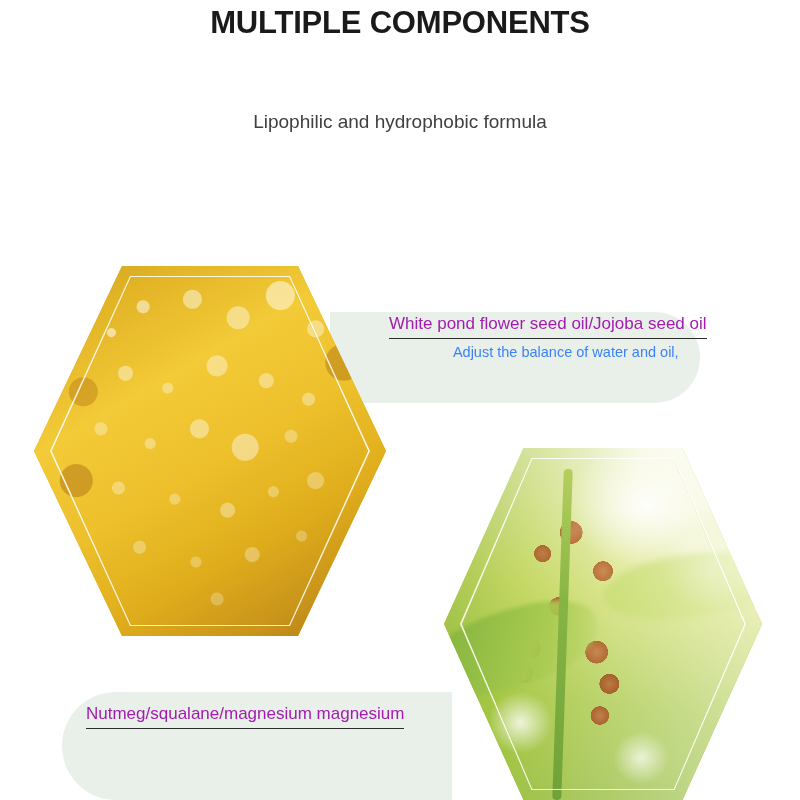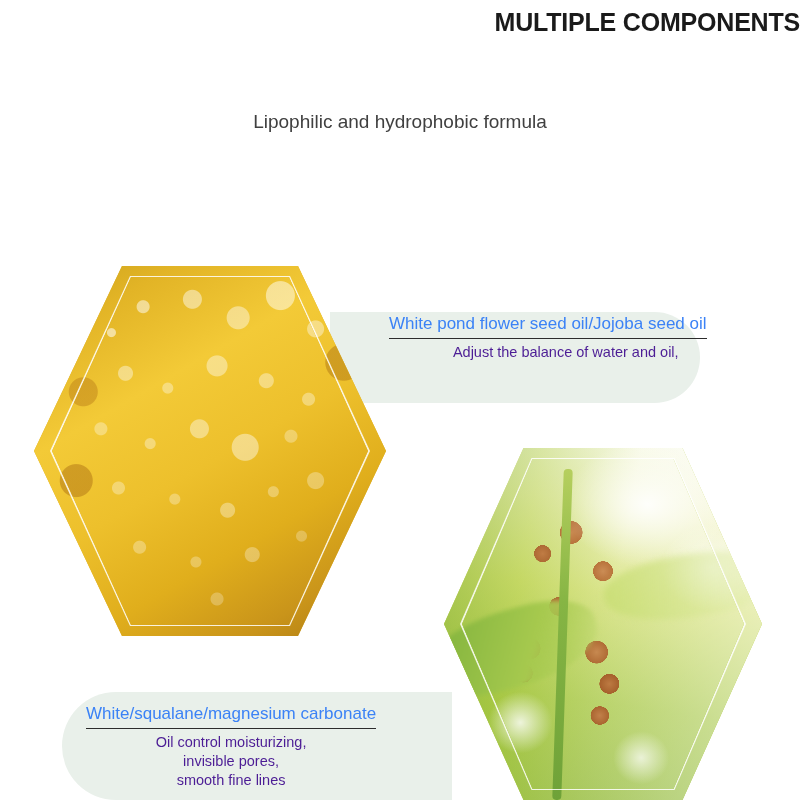--- a/index.html
+++ b/index.html
@@ -17,24 +17,24 @@
     background: #ffffff;
     overflow: hidden;
   }
 
   
   .headline {
     position: absolute;
     left: 0;
     top: 4px;
     width: 800px;
-    text-align: right;
+    text-align: center;
     color: #1a1a1a;
     font-weight: bold;
-    font-size: 25px;
+    font-size: 31px;
     line-height: 37px;
     letter-spacing: -0.2px;
   }
   .headline .hl-line { display: block; white-space: nowrap; }
 
   .subhead {
     position: absolute;
     left: 0;
     top: 103px;
     width: 800px;
@@ -65,30 +65,30 @@
     height: 108px;
     border-radius: 54px 0 0 54px;
     z-index: 3;
   }
 
   .callout-text {
     position: absolute;
     z-index: 6;
   }
   .co-title {
-    color: #3b82f6;
+    color: #a21caf;
     font-size: 17px;
     line-height: 22px;
     white-space: nowrap;
     padding-bottom: 3px;
     border-bottom: 1.4px solid #2b2b2b;
     display: inline-block;
   }
   .co-body {
-    color: #4c1d95;
+    color: #3b82f6;
     font-size: 14.5px;
     line-height: 19px;
     margin-top: 4px;
   }
   .co-body .co-body-line { display: block; white-space: nowrap; }
 
   .callout-text-top {
     left: 389px;
     top: 313px;
   }
@@ -267,21 +267,16 @@
   </div>
 
   <div class="callout-text callout-text-top">
     <div class="co-title">White pond flower seed oil/Jojoba seed oil</div>
     <div class="co-body">
       <span class="co-body-line">Adjust the balance of water and oil,</span>
     </div>
   </div>
 
   <div class="callout-text callout-text-bottom">
-    <div class="co-title">White/squalane/magnesium carbonate</div>
-    <div class="co-body">
-      <span class="co-body-line">Oil control moisturizing,</span>
-      <span class="co-body-line">invisible pores,</span>
-      <span class="co-body-line">smooth fine lines</span>
-    </div>
+    <div class="co-title">Nutmeg/squalane/magnesium magnesium</div>
   </div>
 
 </div>
 
 </body></html>

